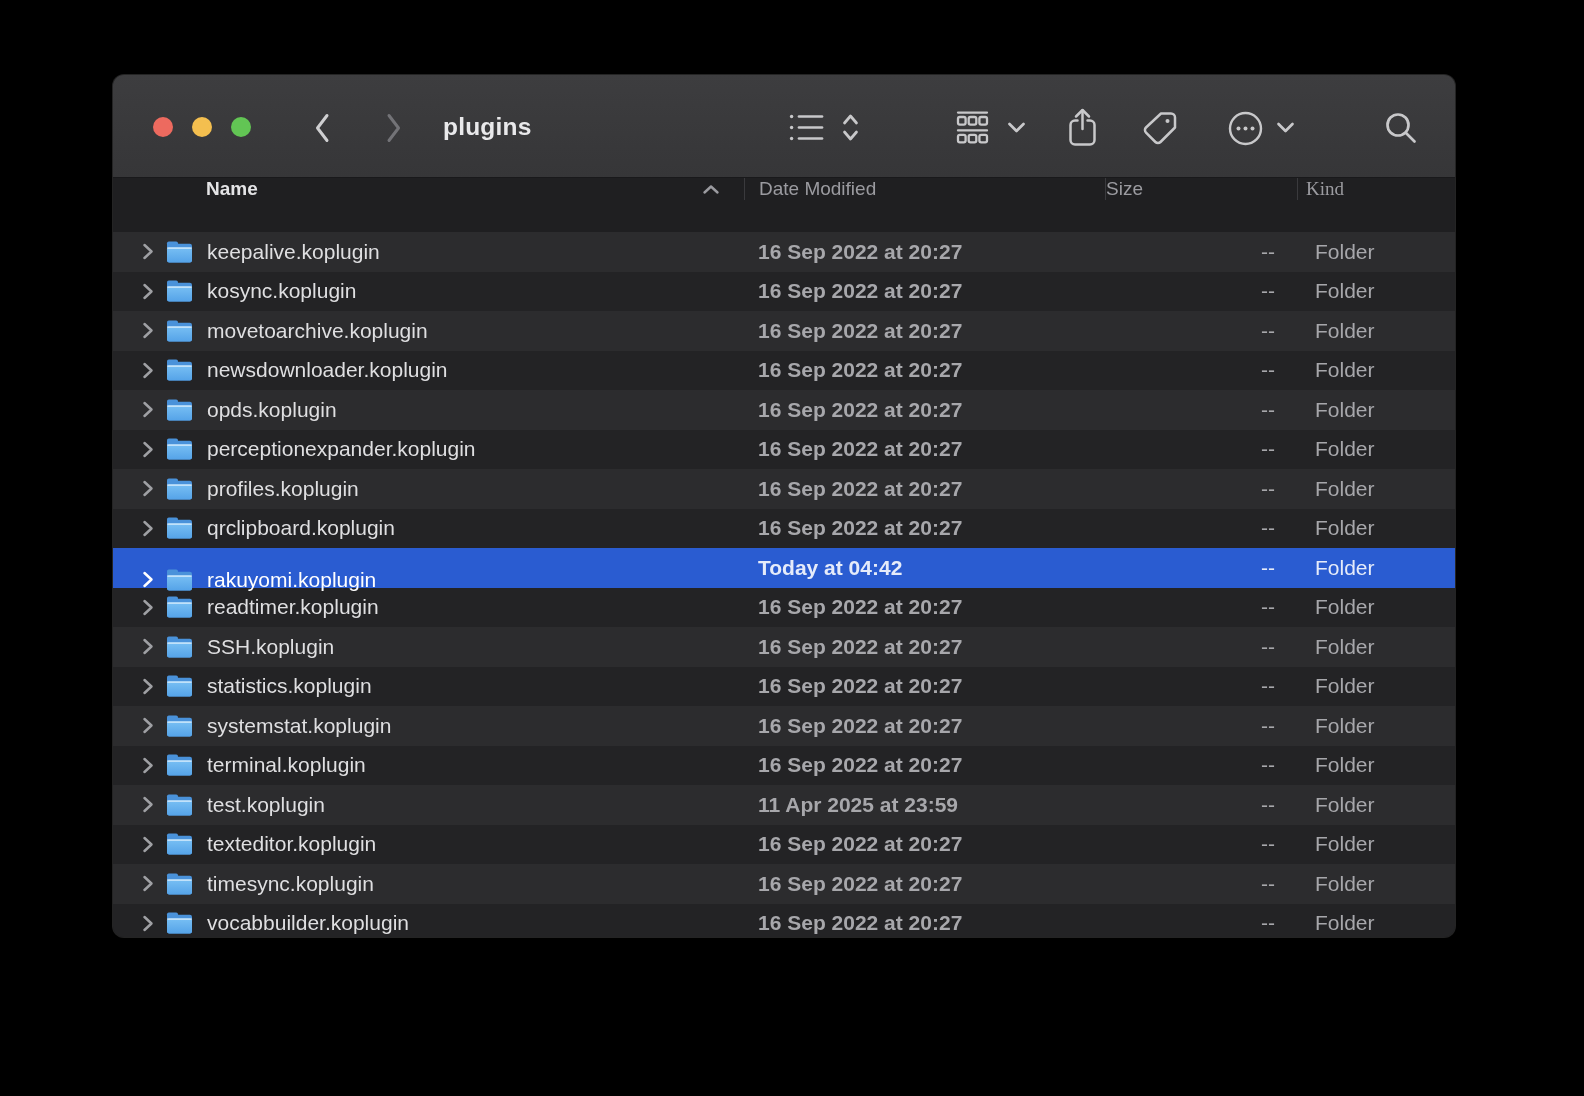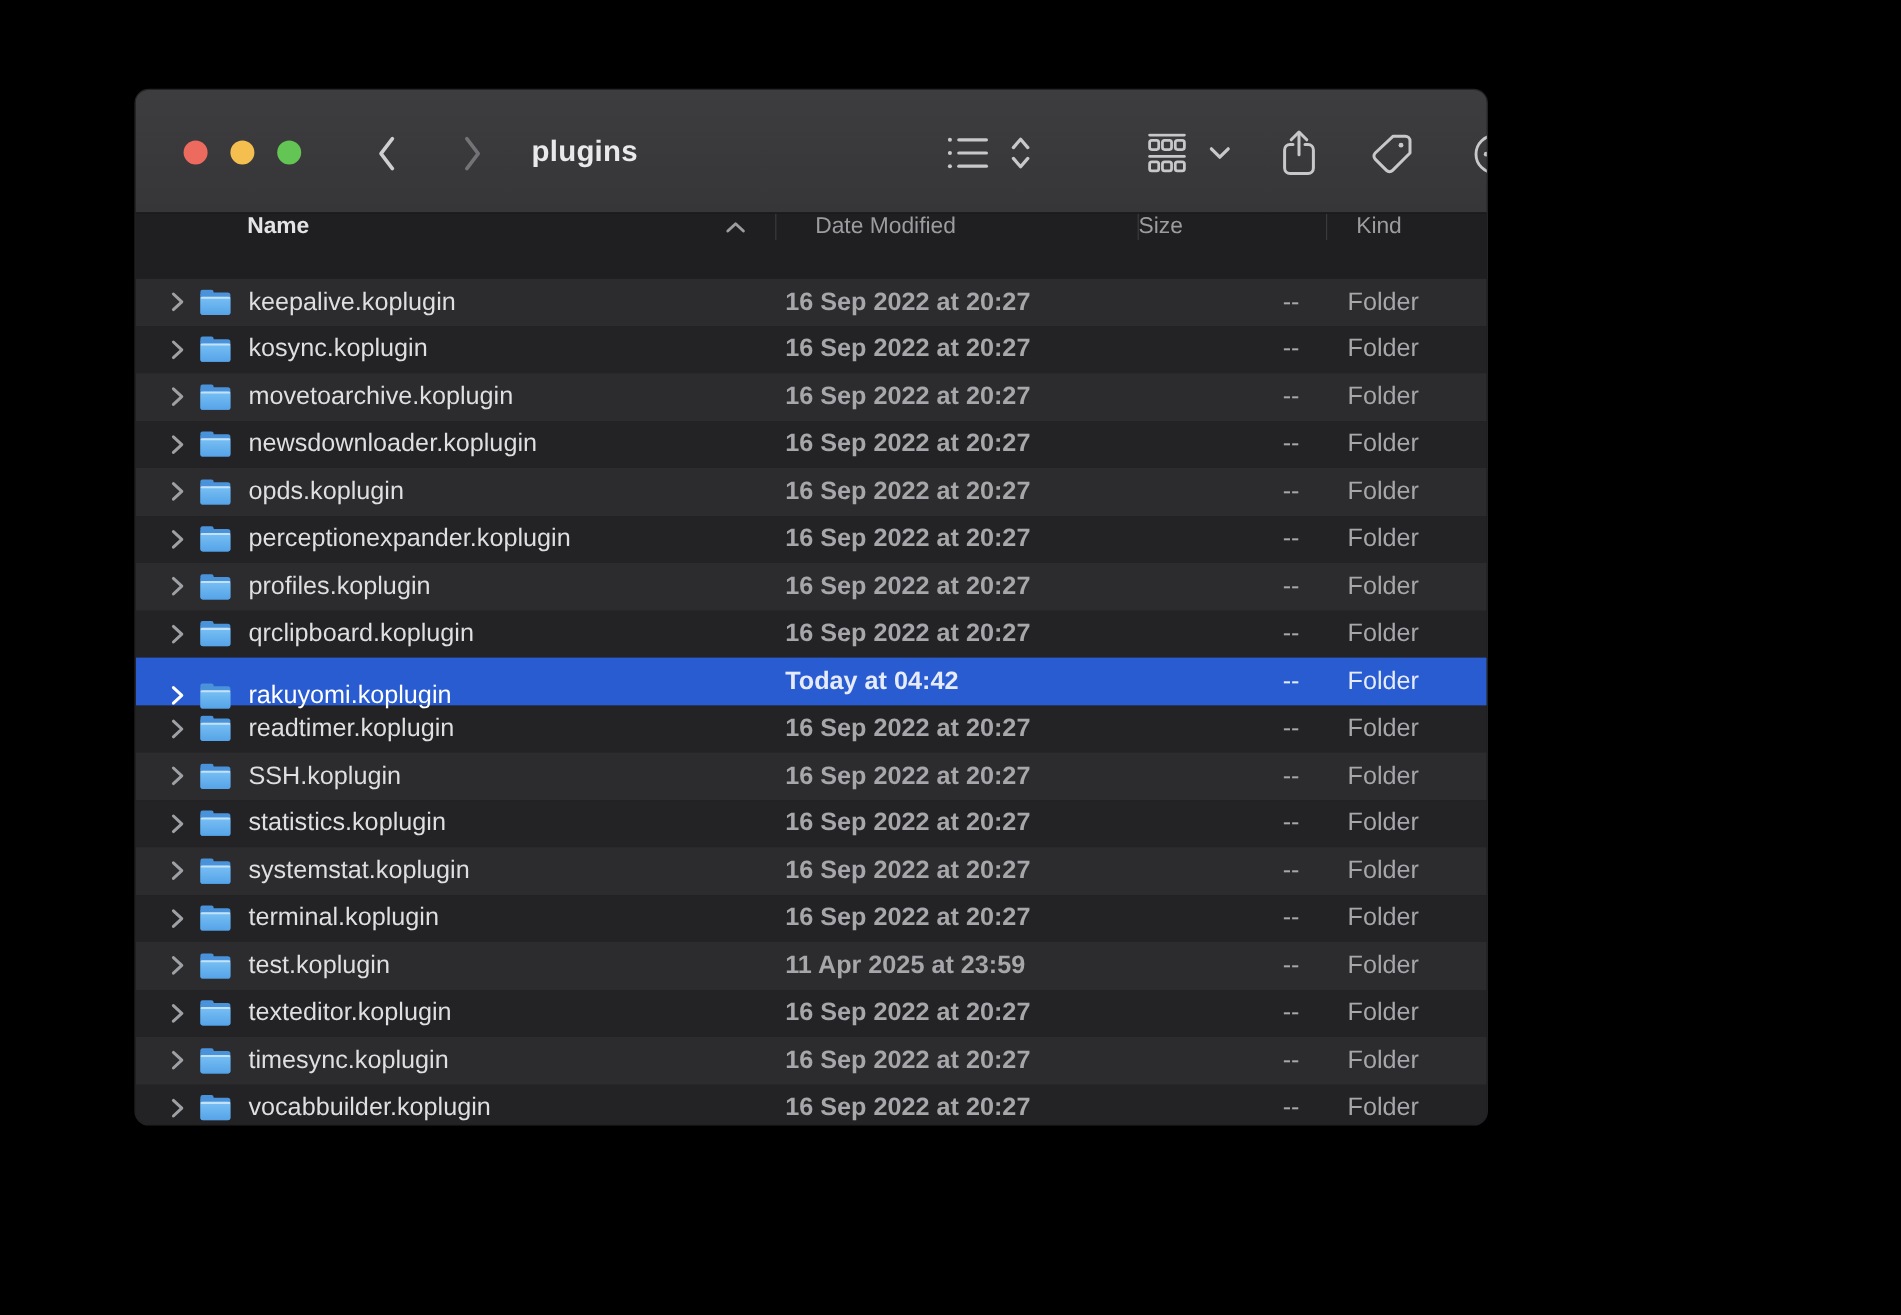--- a/index.html
+++ b/index.html
@@ -2,21 +2,21 @@
 <html style="--selection-blue: #2a5cd1; --row-light: #2c2c2e; --row-dark: #232325; --header-bg: #1f1f21; --titlebar-bg: #39393b; --window-border: rgba(255,255,255,0.14); --traffic-close: #ed6a5f; --traffic-minimize: #f4bf4f; --traffic-zoom: #62c554; --folder-blue: #55a3e8; --text-primary: #dfdfe1; --text-secondary: #a7a7ab;"><head>
 <meta charset="utf-8">
 <style>
   html,body{margin:0;padding:0;}
   body{
     width:1584px;height:1096px;background:#000;overflow:hidden;position:relative;
     font-family:"Liberation Sans",sans-serif;
     -webkit-font-smoothing:antialiased;
   }
   .window{
-    position:absolute;left:113px;top:75px;width:1126px;height:862px;
+    position:absolute;left:113px;top:75px;width:1342px;height:862px;
     border-radius:11px;overflow:hidden;background:var(--header-bg,#1f1f21);
     box-shadow:0 0 0 1px var(--window-border,rgba(255,255,255,.14)), 0 30px 80px rgba(0,0,0,.6);
   }
   
   .titlebar{
     position:relative;height:103px;
     background:linear-gradient(#3d3d3f,#363638);
     border-bottom:1px solid #19191b;
     box-sizing:border-box;
   }
@@ -43,23 +43,23 @@
   .ic-morechev{left:1163px;top:46px;}
   .ic-search{left:1270px;top:35px;}
   
   .colheader{
     display:flex;height:54px;background:var(--header-bg,#1f1f21);
     color:#9b9ba0;font-size:19px;align-items:flex-start;box-sizing:border-box;
   }
   .hcell{display:flex;align-items:center;box-sizing:border-box;}
   .hcell + .hcell{border-left:1px solid #3a3a3d;}
   .h-name{width:631px;padding-left:93px;color:#e4e4e6;font-weight:700;}
-  .h-date{width:361px;padding-left:32px;}
+  .h-date{width:361px;padding-left:14px;}
   .h-size{width:192px;padding-left:0;}
-  .h-kind{width:158px;padding-left:24px;}
+  .h-kind{width:158px;padding-left:8px;font-family:Liberation Serif, serif;}
   .sortchev{margin-left:auto;margin-right:24px;display:flex;color:#9b9ba0;}
   
   .rows{height:705px;overflow:hidden;}
   .row{
     display:flex;height:39.5px;align-items:center;font-size:21px;
     color:var(--text-primary,#dfdfe1);box-sizing:border-box;
   }
   .row:nth-child(odd){background:var(--row-light,#2c2c2e);}
   .row:nth-child(even){background:var(--row-dark,#232325);}
   .row.selected{background:var(--selection-blue,#2a5cd1);}

